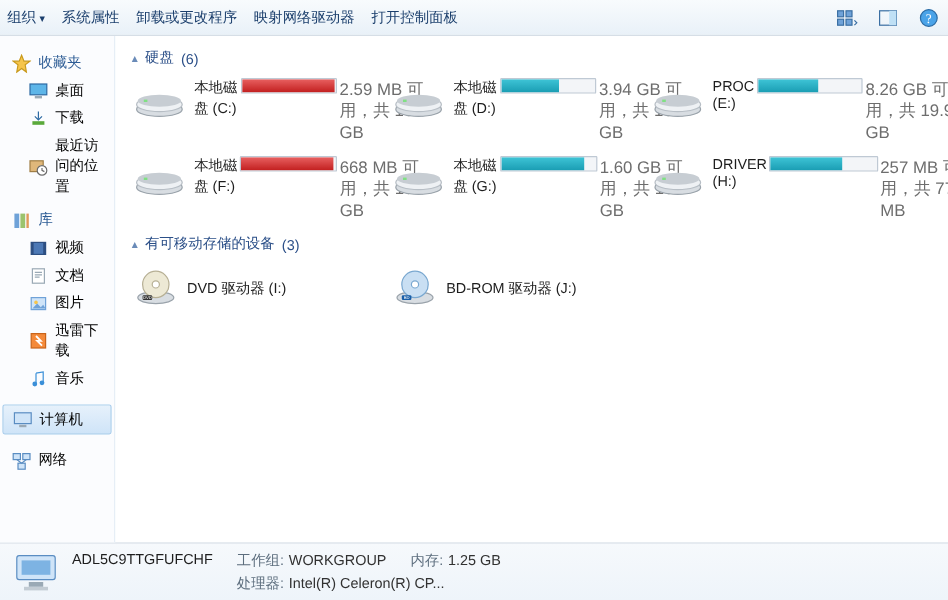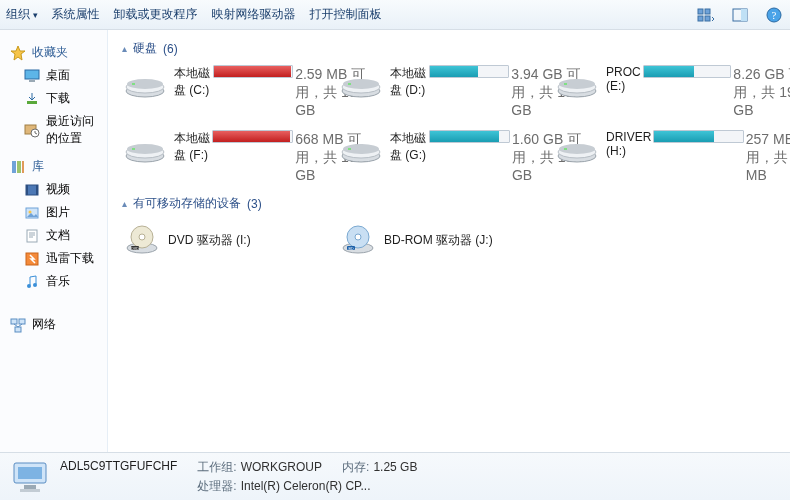--- a/index.html
+++ b/index.html
@@ -5,21 +5,21 @@
 * { margin: 0; padding: 0; box-sizing: border-box; }
 body { font-family: "Microsoft YaHei", "Segoe UI", Tahoma, sans-serif; font-size: 12px; background: #fff; color: #000; width: 790px; height: 500px; overflow: hidden; }
 
 .toolbar { height: 30px; background: linear-gradient(#f8fbfd, #e9f1f8); border-bottom: 1px solid #d6dee6; display: flex; align-items: center; padding: 0 6px; gap: 14px; }
 .toolbar .tb-item { color: #1a3e6c; font-size: 12px; cursor: default; }
 .toolbar .tb-item.drop::after { content: "▾"; font-size: 9px; margin-left: 3px; color: #1a3e6c; }
 .toolbar .spacer { flex: 1; }
 .toolbar .tb-icon { width: 20px; height: 20px; display: flex; align-items: center; justify-content: center; }
 
 .main { display: flex; height: 422px; }
-.sidebar { width: 108px; border-right: 1px solid #e6eef6; background: #fbfcfe; padding-top: 6px; overflow: hidden; }
+.sidebar { width: 96px; border-right: 1px solid #e6eef6; background: #fbfcfe; padding-top: 6px; overflow: hidden; }
 .sb-item { display: flex; align-items: center; gap: 6px; padding: 3px 8px 3px 10px; font-size: 12px; cursor: default; }
 .sb-item.indent { padding-left: 24px; }
 .sb-item.group { color: #2d5c95; padding-top: 8px; }
 .sb-item.selected { background: linear-gradient(#e6f1fb, #cfe4f8); border: 1px solid #a8cdec; border-radius: 2px; margin: 0 2px; padding-left: 8px; }
 .sb-ico { width: 16px; height: 16px; flex-shrink: 0; }
 
 .content { flex: 1; padding: 8px 14px 8px 14px; overflow: auto; }
 .grp-header { display: flex; align-items: center; gap: 6px; color: #2b4f88; font-size: 12px; margin: 2px 0 6px 0; }
 .grp-header .tri { font-size: 10px; color: #6a8bb8; }
 .drives { display: flex; flex-wrap: wrap; gap: 4px 16px; }
@@ -135,35 +135,35 @@
             <rect x="2" y="3" width="12" height="10" fill="#4c78b5" stroke="#2d4f82"></rect>
             <rect x="2" y="3" width="2" height="10" fill="#2d4f82"></rect>
             <rect x="12" y="3" width="2" height="10" fill="#2d4f82"></rect>
           </svg>
         </span>
       <span>视频</span>
     </div>
     <div class="sb-item indent">
       <span class="sb-ico">
           <svg width="16" height="16">
+            <rect x="3" y="2" width="10" height="12" fill="#fff" stroke="#9aa9b5"></rect>
+            <path d="M5 5h6M5 7h6M5 9h4" stroke="#9aa9b5"></path>
+          </svg>
+        </span>
+      <span>文档</span>
+    </div>
+    <div class="sb-item indent">
+      <span class="sb-ico">
+          <svg width="16" height="16">
             <rect x="2" y="3" width="12" height="10" fill="#cfe4f8" stroke="#6fa2d8"></rect>
             <circle cx="6" cy="7" r="1.5" fill="#f6c54a"></circle>
             <path d="M3 12 L7 8 L10 11 L12 9 L14 12 Z" fill="#6fa2d8"></path>
           </svg>
         </span>
       <span>图片</span>
-    </div>
-    <div class="sb-item indent">
-      <span class="sb-ico">
-          <svg width="16" height="16">
-            <rect x="3" y="2" width="10" height="12" fill="#fff" stroke="#9aa9b5"></rect>
-            <path d="M5 5h6M5 7h6M5 9h4" stroke="#9aa9b5"></path>
-          </svg>
-        </span>
-      <span>文档</span>
     </div>
     <div class="sb-item indent">
       <span class="sb-ico">
           <svg width="16" height="16">
             <rect x="2" y="2" width="12" height="12" fill="#f48a3a" stroke="#c9641a"></rect>
             <path d="M6 4 L10 8 L7 8 L11 12" fill="none" stroke="#fff" stroke-width="1.5"></path>
           </svg>
         </span>
       <span>迅雷下载</span>
     </div>
@@ -173,20 +173,29 @@
             <path d="M6 3 L12 2 L12 10" fill="none" stroke="#3a8fd8"></path>
             <circle cx="5" cy="12" r="2" fill="#3a8fd8"></circle>
             <circle cx="11" cy="11" r="2" fill="#3a8fd8"></circle>
             <path d="M6 3 L6 11" stroke="#3a8fd8"></path>
           </svg>
         </span>
       <span>音乐</span>
     </div>
 
     <div style="height:10px"></div>
+    <div class="sb-item selected">
+      <span class="sb-ico">
+          <svg width="16" height="16">
+            <rect x="1" y="2" width="14" height="9" fill="#cfe4f8" stroke="#5a8dc2"></rect>
+            <rect x="5" y="12" width="6" height="2" fill="#9aa9b5"></rect>
+          </svg>
+        </span>
+      <span>计算机</span>
+    </div>
 
     <div style="height:10px"></div>
     <div class="sb-item">
       <span class="sb-ico">
           <svg width="16" height="16">
             <rect x="1" y="2" width="6" height="5" fill="#cfe4f8" stroke="#5a8dc2"></rect>
             <rect x="9" y="2" width="6" height="5" fill="#cfe4f8" stroke="#5a8dc2"></rect>
             <rect x="5" y="10" width="6" height="5" fill="#cfe4f8" stroke="#5a8dc2"></rect>
             <path d="M4 7 L8 10 M12 7 L8 10" stroke="#5a8dc2"></path>
           </svg>

